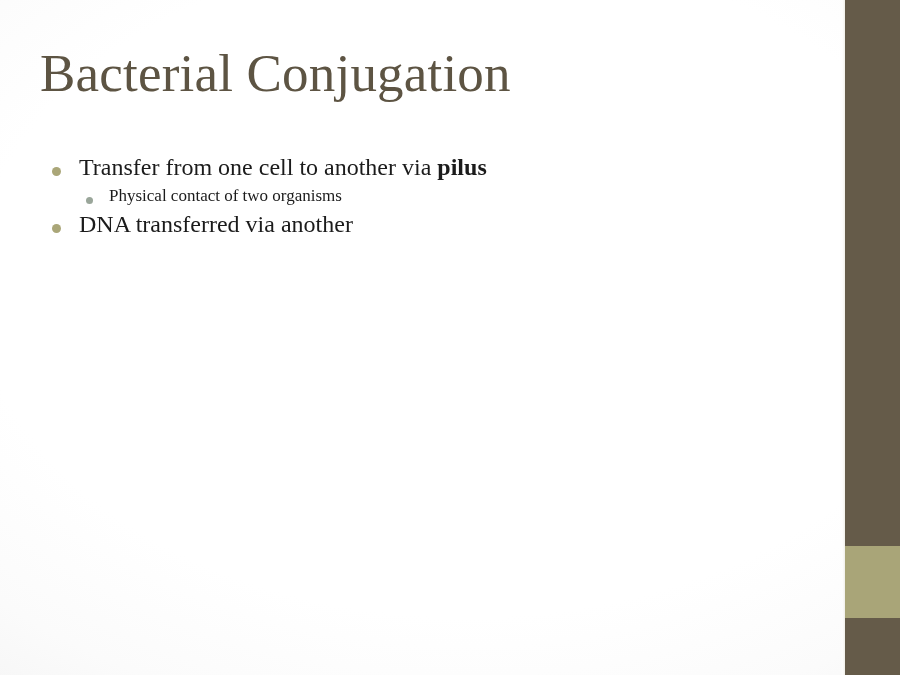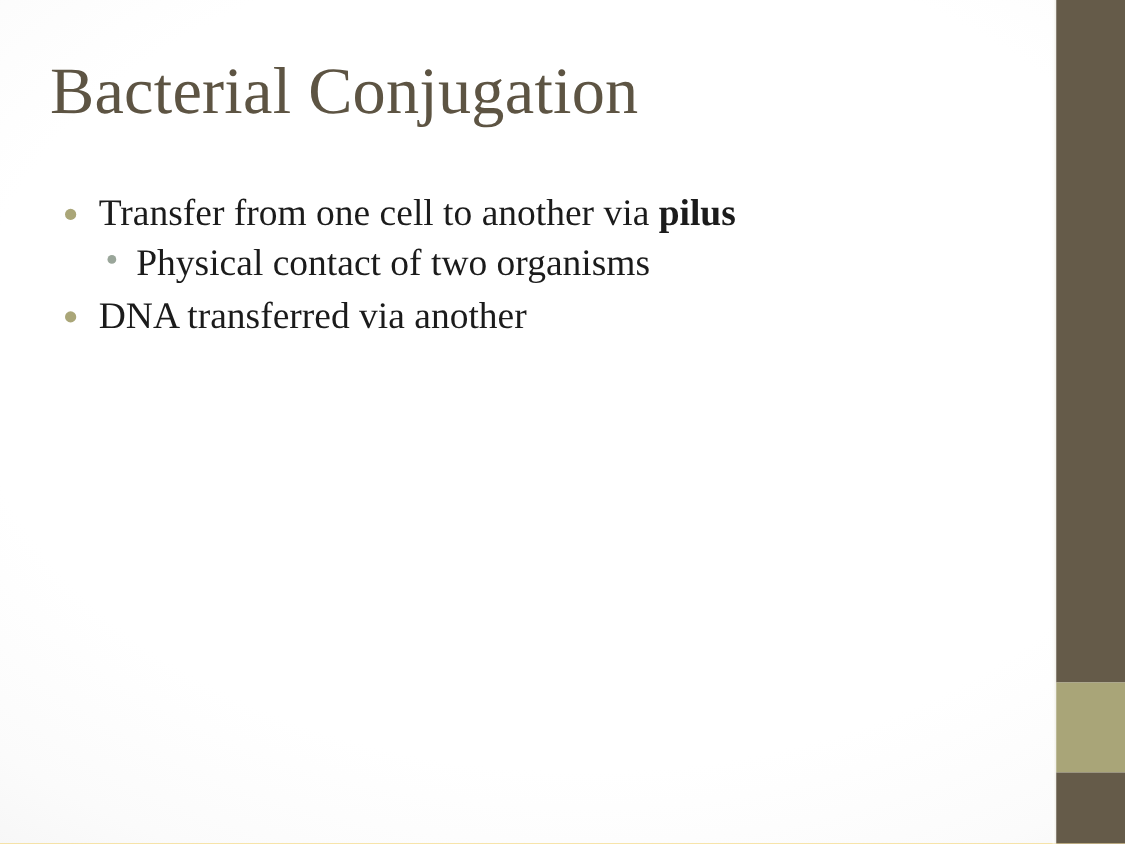--- a/index.html
+++ b/index.html
@@ -101,25 +101,25 @@
     margin-left: 44px;
     margin-right: 16px;
     margin-top: 12px;
   }
 
   .btext {
     color: #1b1b1b;
     font-family: "Liberation Serif", "DejaVu Serif", serif;
   }
   .level-1 .btext {
-    font-size: 30px;
+    font-size: 24px;
     line-height: 1.28;
   }
   .level-2 .btext {
-    font-size: 30px;
+    font-size: 17px;
     line-height: 1.28;
     text-align: center;
   }
   .btext b { font-weight: bold; }
 </style>
 </head>
 <body>
 
 <div class="slide">
 

